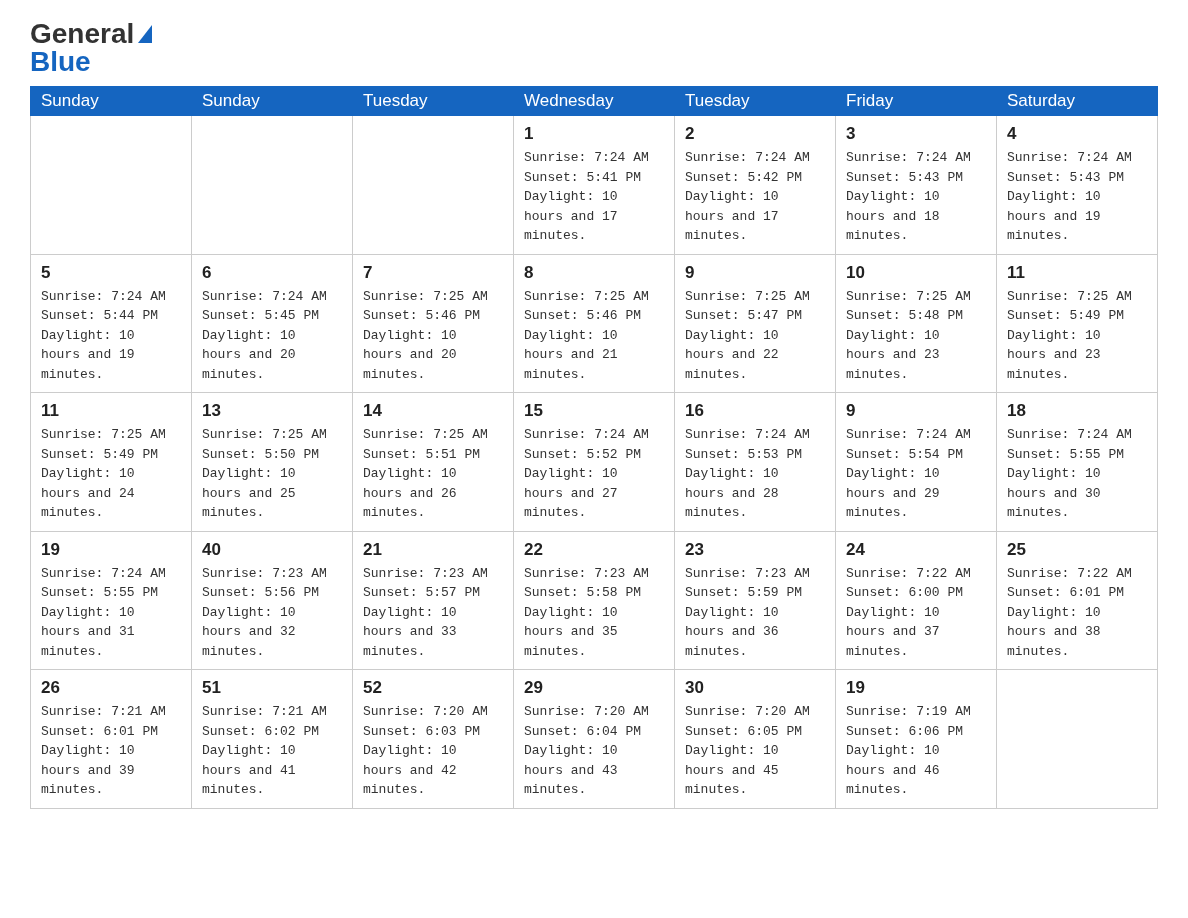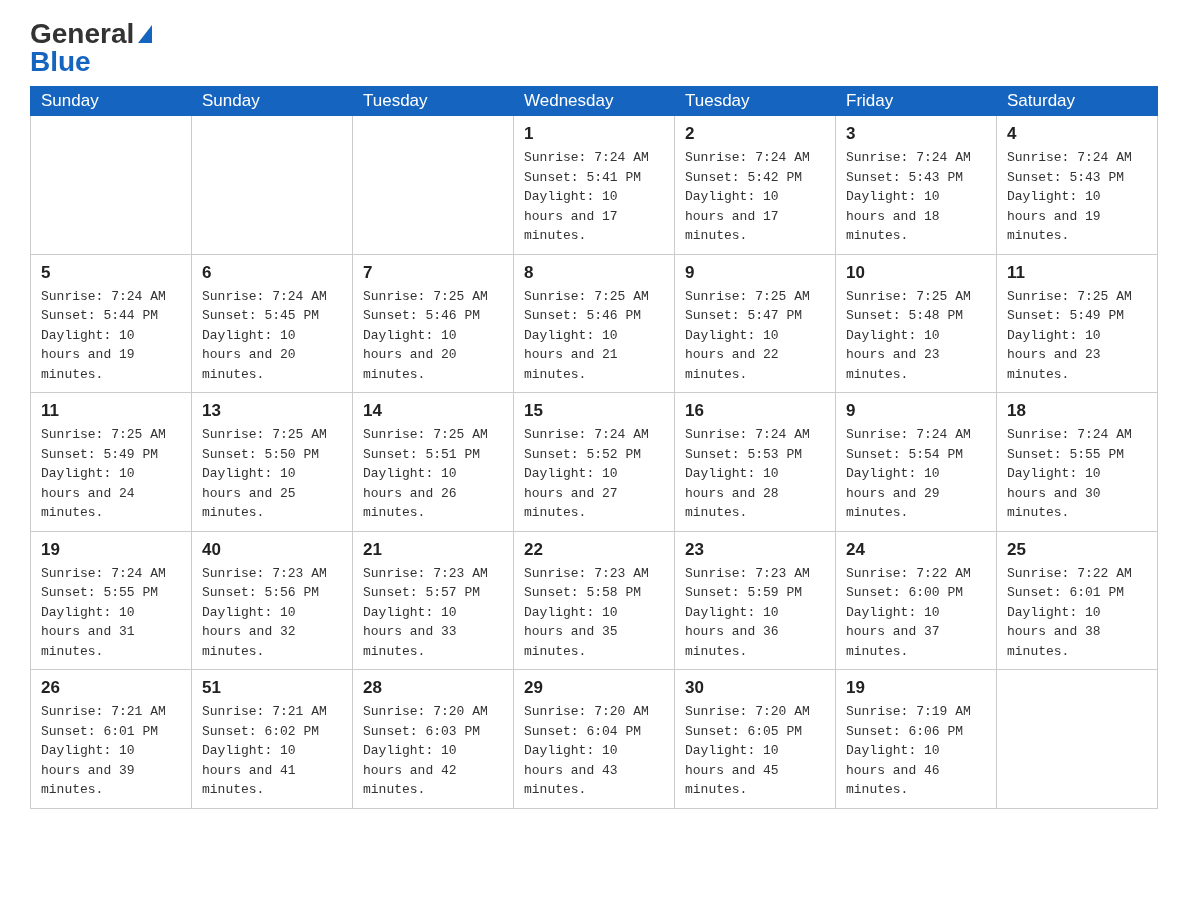--- a/index.html
+++ b/index.html
@@ -235,21 +235,21 @@
       <tr>
         <td>
           <div class="day-number">26</div>
           <div class="day-info">Sunrise: 7:21 AM<br>Sunset: 6:01 PM<br>Daylight: 10 hours and 39 minutes.</div>
         </td>
         <td>
           <div class="day-number">51</div>
           <div class="day-info">Sunrise: 7:21 AM<br>Sunset: 6:02 PM<br>Daylight: 10 hours and 41 minutes.</div>
         </td>
         <td>
-          <div class="day-number">28</div>
+          <div class="day-number">52</div>
           <div class="day-info">Sunrise: 7:20 AM<br>Sunset: 6:03 PM<br>Daylight: 10 hours and 42 minutes.</div>
         </td>
         <td>
           <div class="day-number">29</div>
           <div class="day-info">Sunrise: 7:20 AM<br>Sunset: 6:04 PM<br>Daylight: 10 hours and 43 minutes.</div>
         </td>
         <td>
           <div class="day-number">30</div>
           <div class="day-info">Sunrise: 7:20 AM<br>Sunset: 6:05 PM<br>Daylight: 10 hours and 45 minutes.</div>
         </td>

